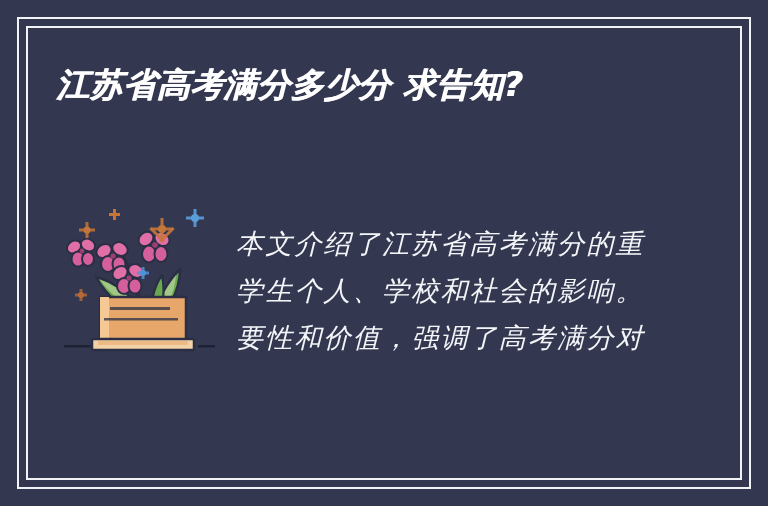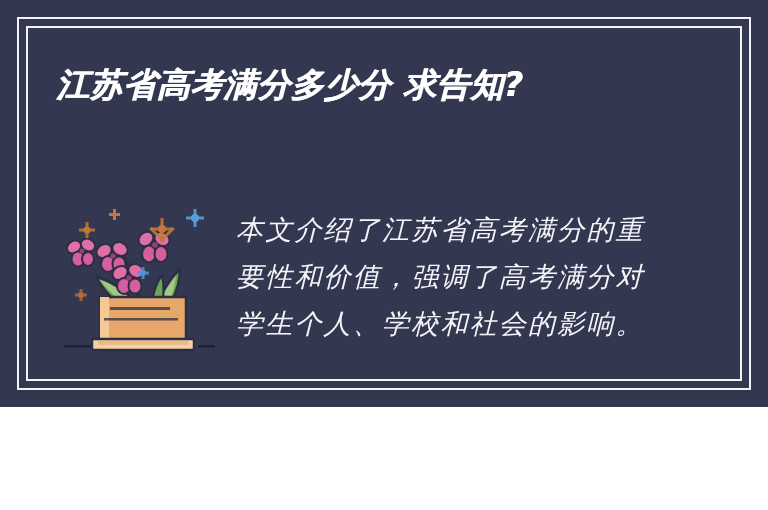--- a/index.html
+++ b/index.html
@@ -8,21 +8,21 @@
   }
   body {
     width: 768px;
     height: 510px;
     overflow: hidden;
     font-family: "Liberation Sans", sans-serif;
   }
   #poster {
     position: relative;
     width: 768px;
-    height: 407px;
+    height: 506px;
     background: #333850;
     overflow: hidden;
   }
   
   .frame-outer {
     position: absolute;
     left: 17px;
     top: 17px;
     right: 17px;
     bottom: 17px;
@@ -64,21 +64,21 @@
   }
   .illustration svg {
     display: block;
     width: 170px;
     height: 185px;
   }
   
   .body-copy {
     position: absolute;
     left: 236px;
-    top: 206px;
+    top: 220px;
     width: 414px;
   }
   .body-line {
     color: #f4f5f8;
     font-family: "DejaVu Serif", serif;
     font-size: 27px;
     font-style: italic;
     line-height: 47px;
     letter-spacing: 2.2px;
     white-space: nowrap;
@@ -191,17 +191,17 @@
       <g fill="#b56a36">
         <circle cx="29" cy="110" r="3"></circle>
           <rect x="27.5" y="104" width="3" height="12" opacity="0.8"></rect>
           <rect x="23" y="108.5" width="12" height="3" opacity="0.8"></rect>
       </g>
     </svg>
   </div>
 
   <div class="body-copy">
     <div class="body-line">本文介绍了江苏省高考满分的重</div>
+    <div class="body-line">学生个人、学校和社会的影响。</div>
     <div class="body-line">要性和价值，强调了高考满分对</div>
-    <div class="body-line">学生个人、学校和社会的影响。</div>
   </div>
 
 </div>
 
 </body></html>

